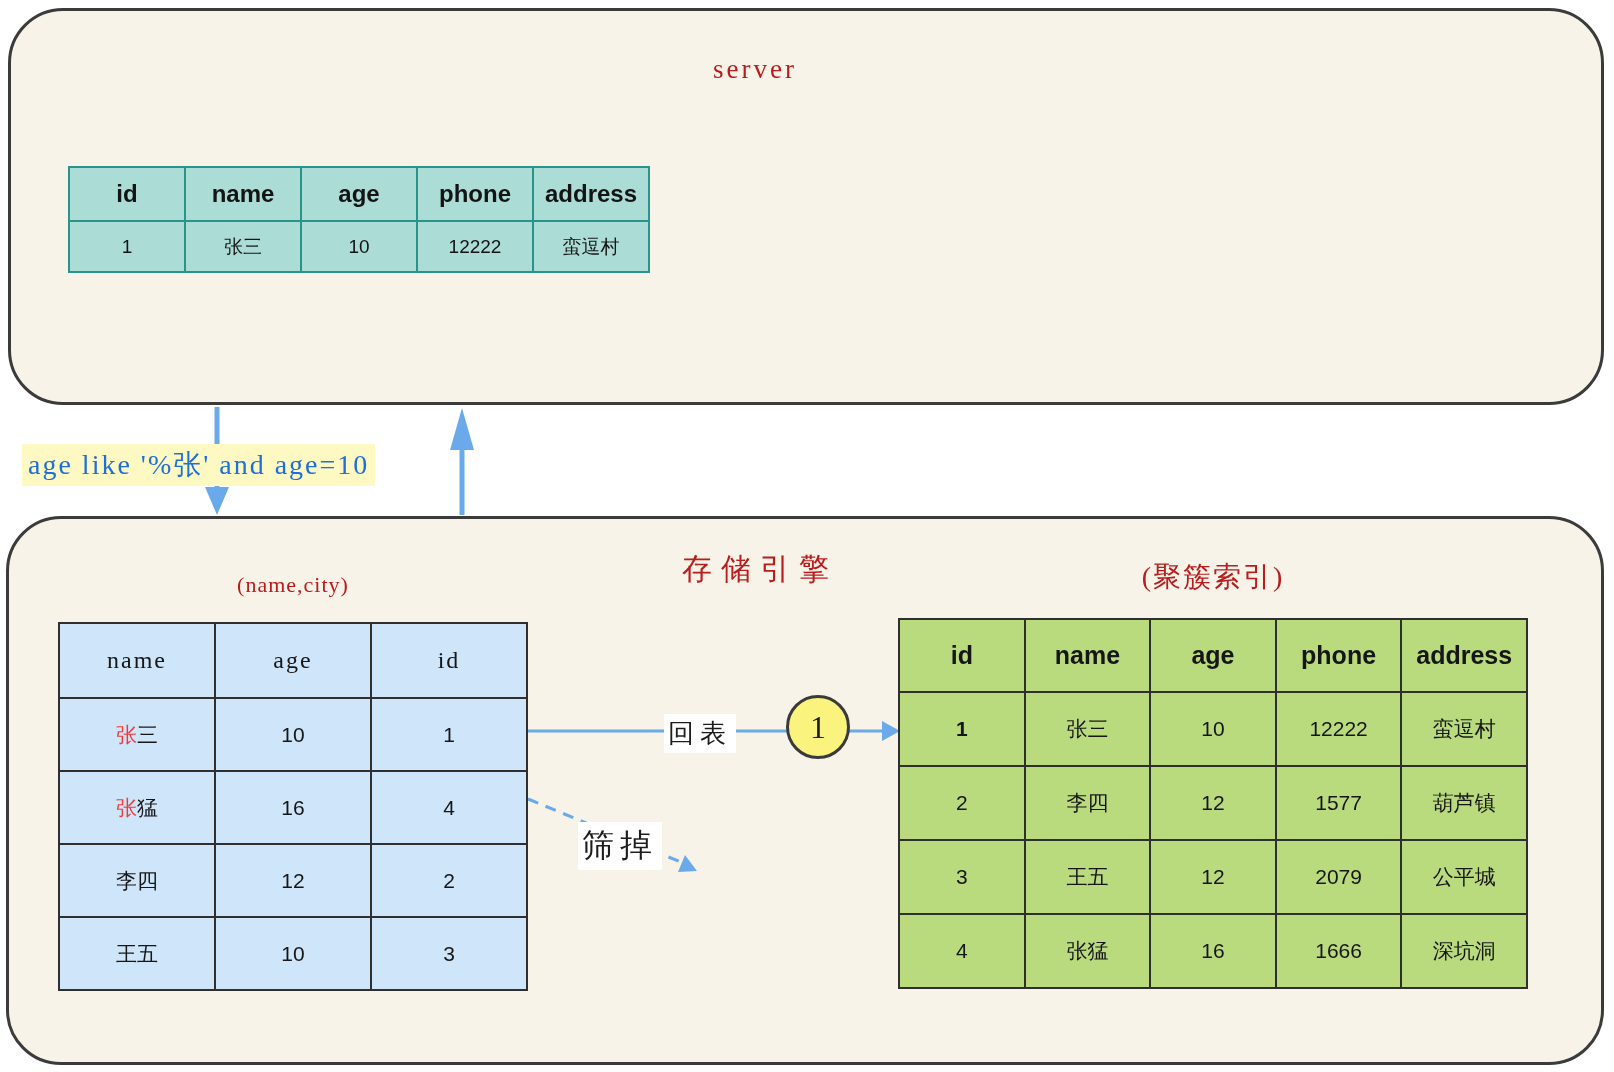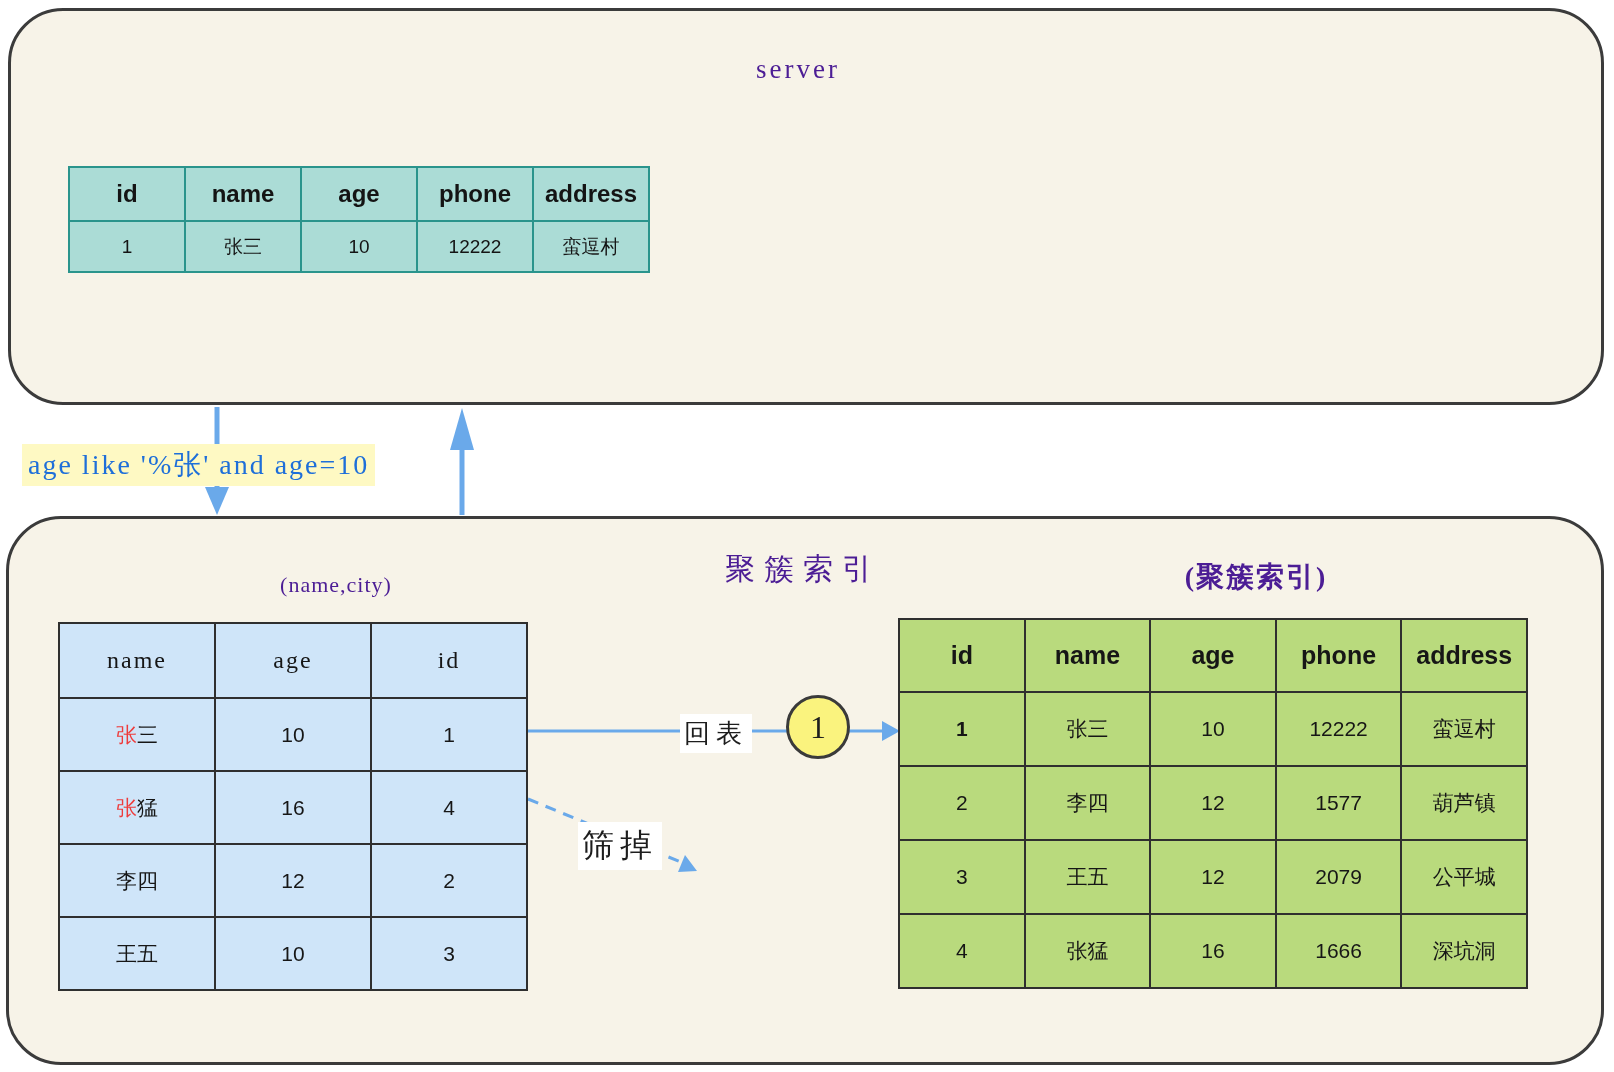--- a/index.html
+++ b/index.html
@@ -4,23 +4,22 @@
 <style>
   html,body{margin:0;padding:0;background:#ffffff;}
   .canvas{
     position:relative;width:1614px;height:1072px;background:#ffffff;
     font-family:"Liberation Sans","DejaVu Sans",sans-serif;overflow:hidden;
   }
   .box{
     position:absolute;background:#f7f3e8;border:3px solid #3b3b3b;border-radius:55px;
   }
   .box-title{
-    position:absolute;color:#4c1d95;text-align:center;
+    position:absolute;color:#b91c1c;text-align:center;
     font-family:"Liberation Serif","DejaVu Serif",serif;
-    margin-left:43px;
   }
   .diagram-svg{position:absolute;left:0;top:0;width:1614px;height:1072px;z-index:1;}
   .overlay-label{
     position:absolute;z-index:2;background:#ffffff;color:#1d1d1d;
     font-family:"Liberation Serif","DejaVu Serif",serif;
   }
   .query-text{
     position:absolute;left:22px;top:444px;z-index:2;background:#fef9c3;
     color:#1e6fd9;font-size:28px;letter-spacing:2px;padding:2px 6px;
     font-family:"Liberation Serif","DejaVu Serif",serif;white-space:nowrap;
@@ -44,21 +43,21 @@
   .tbl-clu .drow td{height:70px;font-size:21px;}
   .t-red{color:#ee3b3b;}
   .t-blue{color:#3a45d6;}
   .t-bold{font-weight:bold;}
   .step-badge{
     position:absolute;left:786px;top:695px;width:58px;height:58px;z-index:3;
     background:#faf37e;border:3px solid #3a3a3a;border-radius:50%;
     display:flex;align-items:center;justify-content:center;
     font-family:"Liberation Serif","DejaVu Serif",serif;font-size:32px;color:#1d1d1d;
   }
-  .lbl-huibiao{left:664px;top:714px;font-size:26px;letter-spacing:6px;padding:2px 4px;margin-left:16px;}
+  .lbl-huibiao{left:664px;top:714px;font-size:26px;letter-spacing:6px;padding:2px 4px;}
   .lbl-shaidiao{left:578px;top:822px;font-size:32px;letter-spacing:6px;padding:2px 4px;}
 </style>
 </head>
 <body>
 
 <div class="canvas">
 
   <div class="box" style="left:8px;top:8px;width:1590px;height:391px;"></div>
   <div class="box-title" style="left:0;top:54px;width:1510px;font-size:27px;letter-spacing:3px;">server</div>
 
@@ -100,21 +99,21 @@
 
     <g>
       <line x1="528" y1="799" x2="683" y2="863" stroke="#6aa9ea" stroke-width="3" stroke-dasharray="11 8"></line>
       <polygon points="697,871 678,872 685,855" fill="#6aa9ea"></polygon>
     </g>
   </svg>
 
   <div class="query-text">age like '%张' and age=10</div>
 
   <div class="box" style="left:6px;top:516px;width:1592px;height:543px;"></div>
-  <div class="box-title" style="left:560px;top:549px;width:400px;font-size:30px;letter-spacing:9px;">聚簇索引</div>
+  <div class="box-title" style="left:560px;top:549px;width:400px;font-size:30px;letter-spacing:9px;">存储引擎</div>
 
   <div class="box-title" style="left:58px;top:572px;width:470px;font-size:22px;letter-spacing:1px;">(name,city)</div>
   <table class="tbl-sec">
     <tbody>
         <tr class="hrow">
       <td>name</td>
       <td>age</td>
       <td>id</td>
     </tr>
     <tr class="drow">
@@ -133,21 +132,21 @@
       <td>2</td>
     </tr>
     <tr class="drow">
       <td><span class="t-red"></span><span>王五</span></td>
       <td>10</td>
       <td>3</td>
     </tr>
   </tbody>
     </table>
 
-  <div class="box-title" style="left:898px;top:558px;width:630px;font-size:28px;letter-spacing:2px;font-weight:bold;">(聚簇索引)</div>
+  <div class="box-title" style="left:898px;top:558px;width:630px;font-size:28px;letter-spacing:2px;">(聚簇索引)</div>
   <table class="tbl-clu">
     <tbody>
         <tr class="hrow">
       <td>id</td>
       <td>name</td>
       <td>age</td>
       <td>phone</td>
       <td>address</td>
     </tr>
     <tr class="drow">

